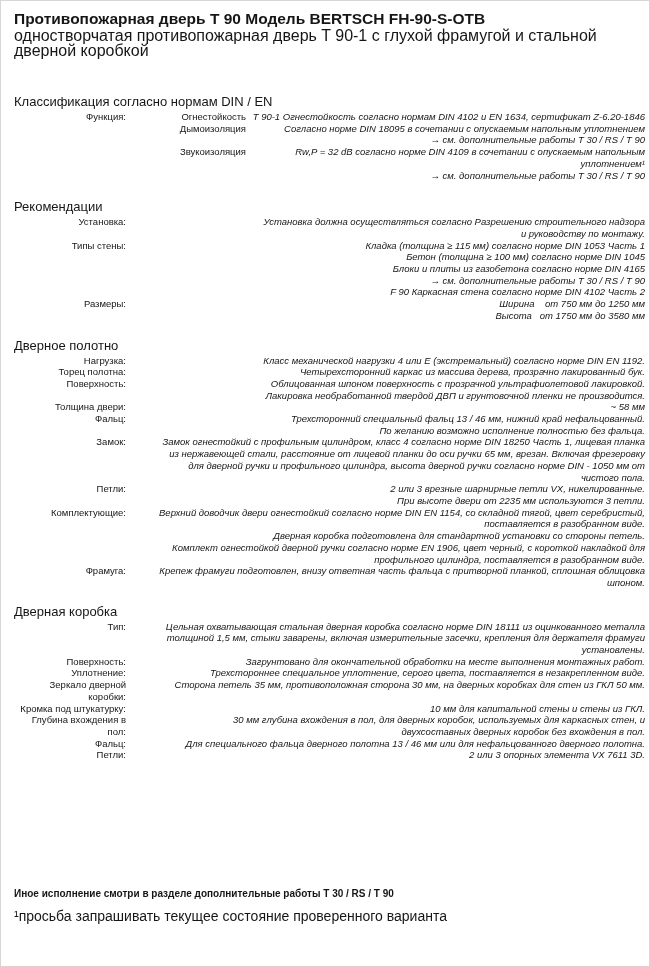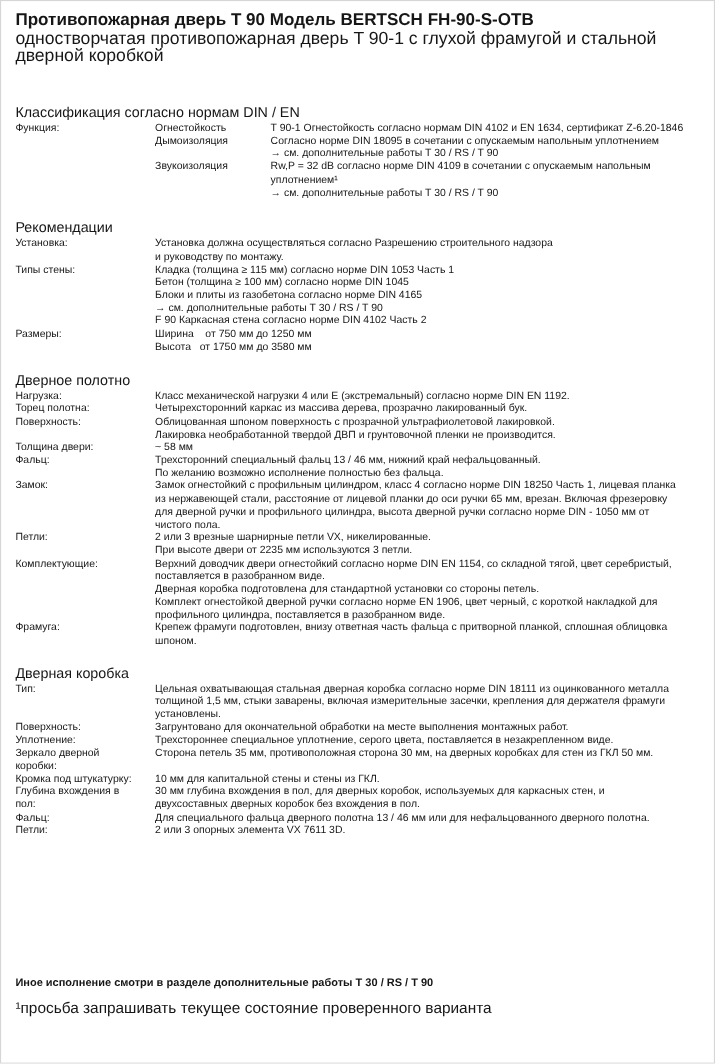--- a/index.html
+++ b/index.html
@@ -8,25 +8,25 @@
     font-family:"Liberation Sans", sans-serif; position:relative; overflow:hidden;
   }
   .page {
     position:absolute; inset:0; box-sizing:border-box;
     padding:8px 4px 0 13px; border:1px solid #d6d6d6;
   }
   .title   { font-size:15.5px; font-weight:bold; line-height:19px; }
   .subtitle{ font-size:16px; font-weight:normal; line-height:15px; }
   .sec-h   { font-size:13px; font-weight:400; line-height:16px; margin-bottom:1px; }
   .rows    { font-size:9.5px; line-height:11.7px; }
-  .row, .srow, .footer { display:flex; align-items:flex-start; }
+  .row, .srow, .footer { display:flex; align-items:flex-start;text-align:right; }
   .lbl { width:112px; flex:none; margin-right:15px; }
   .subcol { flex:1; min-width:0; }
   .slbl { width:105px; flex:none; }
-  .val { flex:1; min-width:0; white-space:pre-wrap; }
+  .val { flex:1; min-width:0; white-space:pre-wrap;font-style:italic; }
   #sec-classification { margin-top:36px; }
   #sec-recommendations { margin-top:18px; }
   #sec-door-leaf { margin-top:16px; }
   #sec-door-frame { margin-top:15px; }
   .note { margin-top:126px; font-size:10px; font-weight:bold; line-height:14px; }
   .footnote { margin-top:9px; font-size:14px; line-height:12px; }
   .footer { margin-top:52px; font-size:9.5px; font-weight:bold; line-height:12px; }
 </style>
 </head>
 <body>

